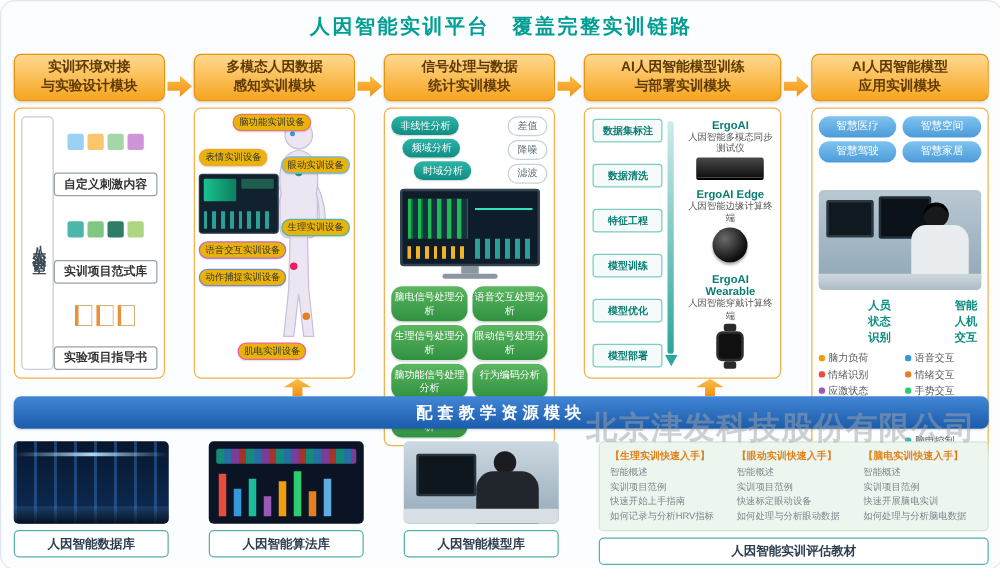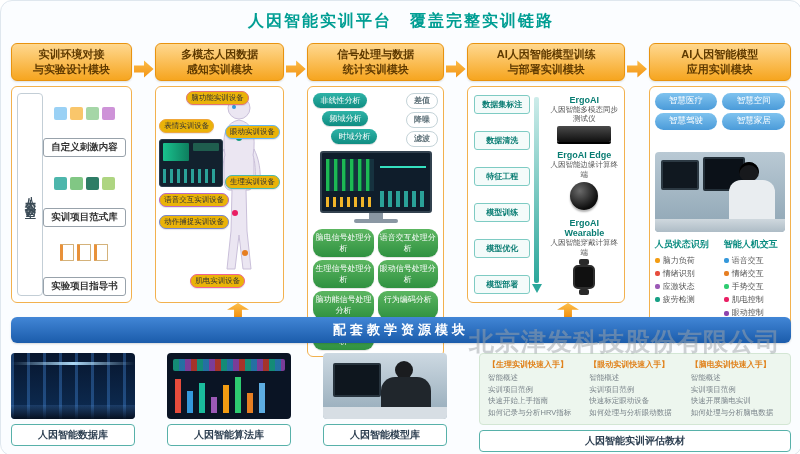--- a/index.html
+++ b/index.html
@@ -39,21 +39,21 @@
   .p6{left:34px;bottom:14px;border:1px solid #f06292;}
   .mini-dash{position:absolute;left:3px;top:52px;width:62px;height:46px;background:#12212e;border:1px solid #2a3c4c;border-radius:3px;overflow:hidden;}
   .md-a{position:absolute;left:3px;top:3px;width:26px;height:18px;background:linear-gradient(90deg,#19c28e,#0e7e5e);border-radius:1px;}
   .md-b{position:absolute;right:3px;top:3px;width:26px;height:8px;background:#1f5d4e;border-radius:1px;}
   .md-c{position:absolute;left:3px;bottom:3px;width:54px;height:14px;background:repeating-linear-gradient(90deg,#2aa198 0 3px,transparent 3px 7px);}
 
   
   .m3-body{padding:6px 5px;display:flex;flex-direction:column;}
   .tagzone{display:flex;justify-content:space-between;margin-bottom:2px;}
   .tcol{display:flex;flex-direction:column;gap:3px;}
-  .tcol.right{font-weight:bold;}
+  .tcol.right{}
   .tag-teal{background:linear-gradient(180deg,#2fb3a7,#0f8d82);color:#fff;font-size:8px;border-radius:8px;padding:2px 7px;width:fit-content;box-shadow:0 1px 1px rgba(0,0,0,.15);}
   .o1{margin-left:9px}.o2{margin-left:18px}
   .tag-gray{background:#fff;border:1px solid #c4d3d8;color:#5c6f77;font-size:8px;border-radius:8px;padding:1.5px 7px;width:fit-content;}
   .monitor{margin:2px auto 0;width:112px;}
   .screen{height:58px;background:#0f1d2b;border:2px solid #33424f;border-radius:3px;position:relative;overflow:hidden;}
   .sc-heat{position:absolute;left:4px;top:6px;width:48px;height:32px;background:repeating-linear-gradient(90deg,#1db954 0 3px,#0a6e40 3px 4px,#16323f 4px 8px);}
   .sc-line{position:absolute;right:4px;top:8px;width:46px;height:12px;background:linear-gradient(180deg,transparent 45%,#35e0c0 45%,#35e0c0 58%,transparent 58%);}
   .sc-bars{position:absolute;right:4px;bottom:4px;width:46px;height:16px;background:repeating-linear-gradient(90deg,#2aa198 0 4px,transparent 4px 8px);}
   .sc-amber{position:absolute;left:4px;bottom:4px;width:48px;height:10px;background:repeating-linear-gradient(90deg,#f0b429 0 3px,transparent 3px 7px);}
   .stand-neck{width:14px;height:6px;background:#8a97a3;margin:0 auto;}
@@ -82,21 +82,21 @@
   .scen-grid{display:grid;grid-template-columns:1fr 1fr;gap:3px 5px;margin-bottom:22px;}
   .scen{background:linear-gradient(180deg,#7fc3ef,#4b9bd9);color:#fff;font-size:8.5px;text-align:center;border-radius:9px;padding:2.5px 0;}
   .photo{height:80px;border-radius:4px;position:relative;overflow:hidden;background:linear-gradient(180deg,#b9c9d4,#8ea5b4);}
   .ph-mon1{position:absolute;left:6px;top:8px;width:34px;height:26px;background:#101820;border:2px solid #2c3943;border-radius:2px;}
   .ph-mon2{position:absolute;left:48px;top:5px;width:38px;height:30px;background:#0b1118;border:2px solid #232f38;border-radius:2px;}
   .ph-head{position:absolute;right:26px;top:10px;width:20px;height:20px;border-radius:50%;background:#17191c;box-shadow:inset 0 3px 0 #000;}
   .ph-body{position:absolute;right:10px;top:28px;width:46px;height:52px;border-radius:12px 12px 0 0;background:#e9edf0;}
   .ph-desk{position:absolute;left:0;bottom:0;width:100%;height:13px;background:linear-gradient(180deg,#cfd8de,#aebcc6);}
   .lists{display:flex;gap:8px;margin-top:6px;}
   .list{flex:1;}
-  .list-title{color:#0a8c80;font-weight:bold;font-size:9px;margin-bottom:3px;}
+  .list-title{color:#0a8c80;font-weight:bold;font-size:9px;margin-bottom:3px;margin-left:40px;}
   .list-item{font-size:8px;color:#555;line-height:1.65;display:flex;align-items:center;gap:3px;}
   .dot{width:5px;height:5px;border-radius:2px;flex:0 0 auto;}
 
   
   .up-arrow{position:absolute;width:22px;height:14px;background:linear-gradient(180deg,#fcbf4b,#f29111);clip-path:polygon(50% 0,100% 48%,68% 48%,68% 100%,32% 100%,32% 48%,0 48%);}
   .banner{position:absolute;top:316px;left:10px;width:780px;height:26px;border-radius:6px;background:linear-gradient(180deg,#4286d6,#1b5cab);display:flex;align-items:center;justify-content:center;color:#fff;font-size:13px;font-weight:bold;letter-spacing:4px;box-shadow:0 1px 2px rgba(0,0,0,.15);}
 
   
   .bottom{position:absolute;top:352px;left:10px;width:780px;display:flex;justify-content:space-between;}
   .b-col{width:124px;display:flex;flex-direction:column;gap:5px;}

